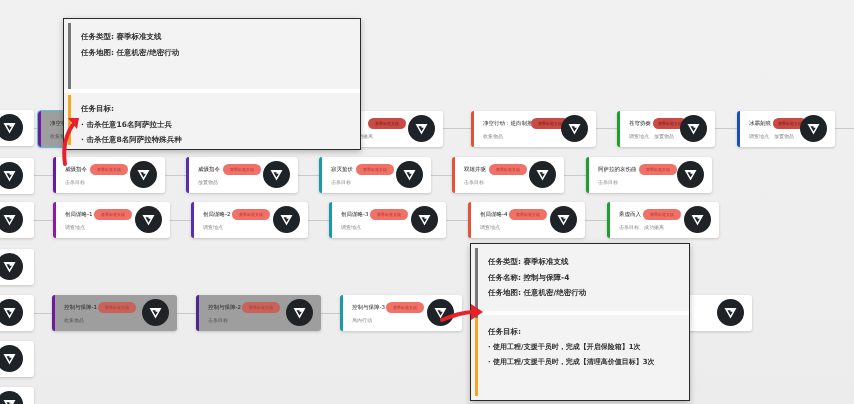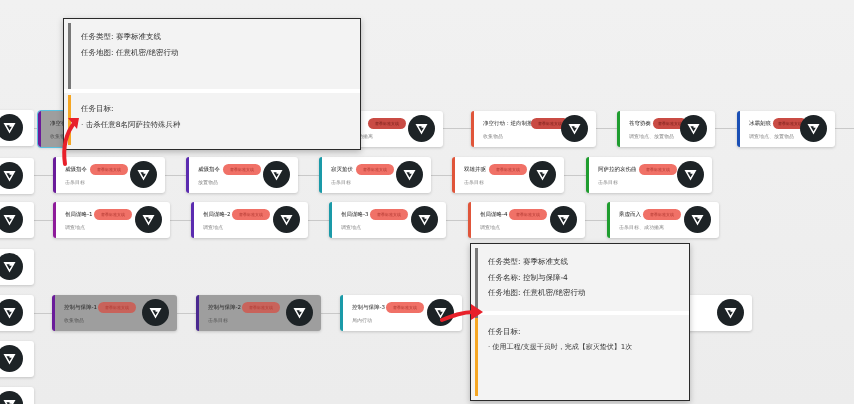--- a/index.html
+++ b/index.html
@@ -10,21 +10,21 @@
   .card.dim{background:#9e9e9e;}
   .card .name{position:absolute;left:9px;top:9px;font-size:5.5px;color:#222;white-space:nowrap;}
   .card .sub{position:absolute;left:9px;top:22px;font-size:5px;color:#888;white-space:nowrap;}
   .card.dim .sub{color:#555;}
   .card .badge{position:absolute;top:7px;height:11px;line-height:11px;padding:0 7px;border-radius:6px;background:#f07167;color:#b23a33;font-size:4px;white-space:nowrap;}
   .card.dim .badge{background:#c8635b;}
   .card .badge.dark{background:#c94b44;color:#7a1f1a;}
   .card .logo{position:absolute;right:8px;top:4px;width:27px;height:27px;border-radius:50%;background:#1d2326;display:flex;align-items:center;justify-content:center;}
   .edge-logo{position:absolute;left:-4px;width:38px;height:36px;background:#fff;border-radius:3px;box-shadow:0 1px 3px rgba(0,0,0,.18);}
   .edge-logo .logo{position:absolute;left:0;top:4px;width:27px;height:27px;border-radius:50%;background:#1d2326;display:flex;align-items:center;justify-content:center;}
-  .tooltip{position:absolute;background:#f3f3f3;border:1.5px solid #2a2a2a;box-sizing:border-box;box-shadow:0 2px 6px rgba(0,0,0,.25);}
+  .tooltip{position:absolute;background:#f3f3f3;border:1.5px solid #2a2a2a;box-sizing:border-box;box-shadow:0 2px 6px rgba(0,0,0,.25);font-weight:bold;}
   .tt-top{position:absolute;left:4px;right:4px;top:4px;border-left:3px solid #777;padding:6px 10px;}
   .tt-bot{position:absolute;left:4px;right:4px;border-left:3px solid #f5a623;padding:6px 10px;}
   .tt-sep{position:absolute;left:0;right:0;height:4px;background:#fff;}
   .tt-line{font-size:7.5px;color:#333;line-height:15.5px;white-space:nowrap;}
   .arrow{position:absolute;}
 </style>
 </head>
 <body>
 
 <div class="canvas">
@@ -270,34 +270,36 @@
   </div>
 
   <div class="tooltip" style="left:63px;top:18px;width:298px;height:132px;">
     <div class="tt-top" style="height:58px;">
       <div class="tt-line">任务类型: 赛季标准支线</div>
       <div class="tt-line">任务地图: 任意机密/绝密行动</div>
     </div>
     <div class="tt-sep" style="top:70px;"></div>
     <div class="tt-bot" style="top:76px;bottom:4px;">
       <div class="tt-line">任务目标:</div>
+      <div class="tt-line">· 击杀任意16名阿萨拉士兵</div>
       <div class="tt-line">· 击杀任意8名阿萨拉特殊兵种</div>
     </div>
   </div>
 
   <div class="tooltip" style="left:470px;top:243px;width:220px;height:158px;">
     <div class="tt-top" style="height:58px;">
       <div class="tt-line">任务类型: 赛季标准支线</div>
       <div class="tt-line">任务名称: 控制与保障-4</div>
       <div class="tt-line">任务地图: 任意机密/绝密行动</div>
     </div>
     <div class="tt-sep" style="top:67px;"></div>
     <div class="tt-bot" style="top:74px;bottom:4px;">
       <div class="tt-line">任务目标:</div>
-      <div class="tt-line" style="font-size:7px;">· 使用工程/支援干员时，完成【寂灭蛰伏】1次</div>
+      <div class="tt-line" style="font-size:7px;">· 使用工程/支援干员时，完成【开启保险箱】1次</div>
+      <div class="tt-line" style="font-size:7px;">· 使用工程/支援干员时，完成【清理高价值目标】3次</div>
     </div>
   </div>
 
   <svg class="arrow" style="left:55px;top:112px;" width="30" height="55" viewBox="0 0 30 55">
     <path d="M10 52 C8 38 10 22 20 10" stroke="#e8202a" stroke-width="4" fill="none" stroke-linecap="round"></path>
     <path d="M13 6 L24 6 L22 17 Z" fill="#e8202a"></path>
   </svg>
   <svg class="arrow" style="left:440px;top:300px;" width="45" height="26" viewBox="0 0 45 26">
     <path d="M2 20 C12 16 22 12 34 12" stroke="#e8202a" stroke-width="4" fill="none" stroke-linecap="round"></path>
     <path d="M31 4 L43 12 L31 20 Z" fill="#e8202a"></path>

